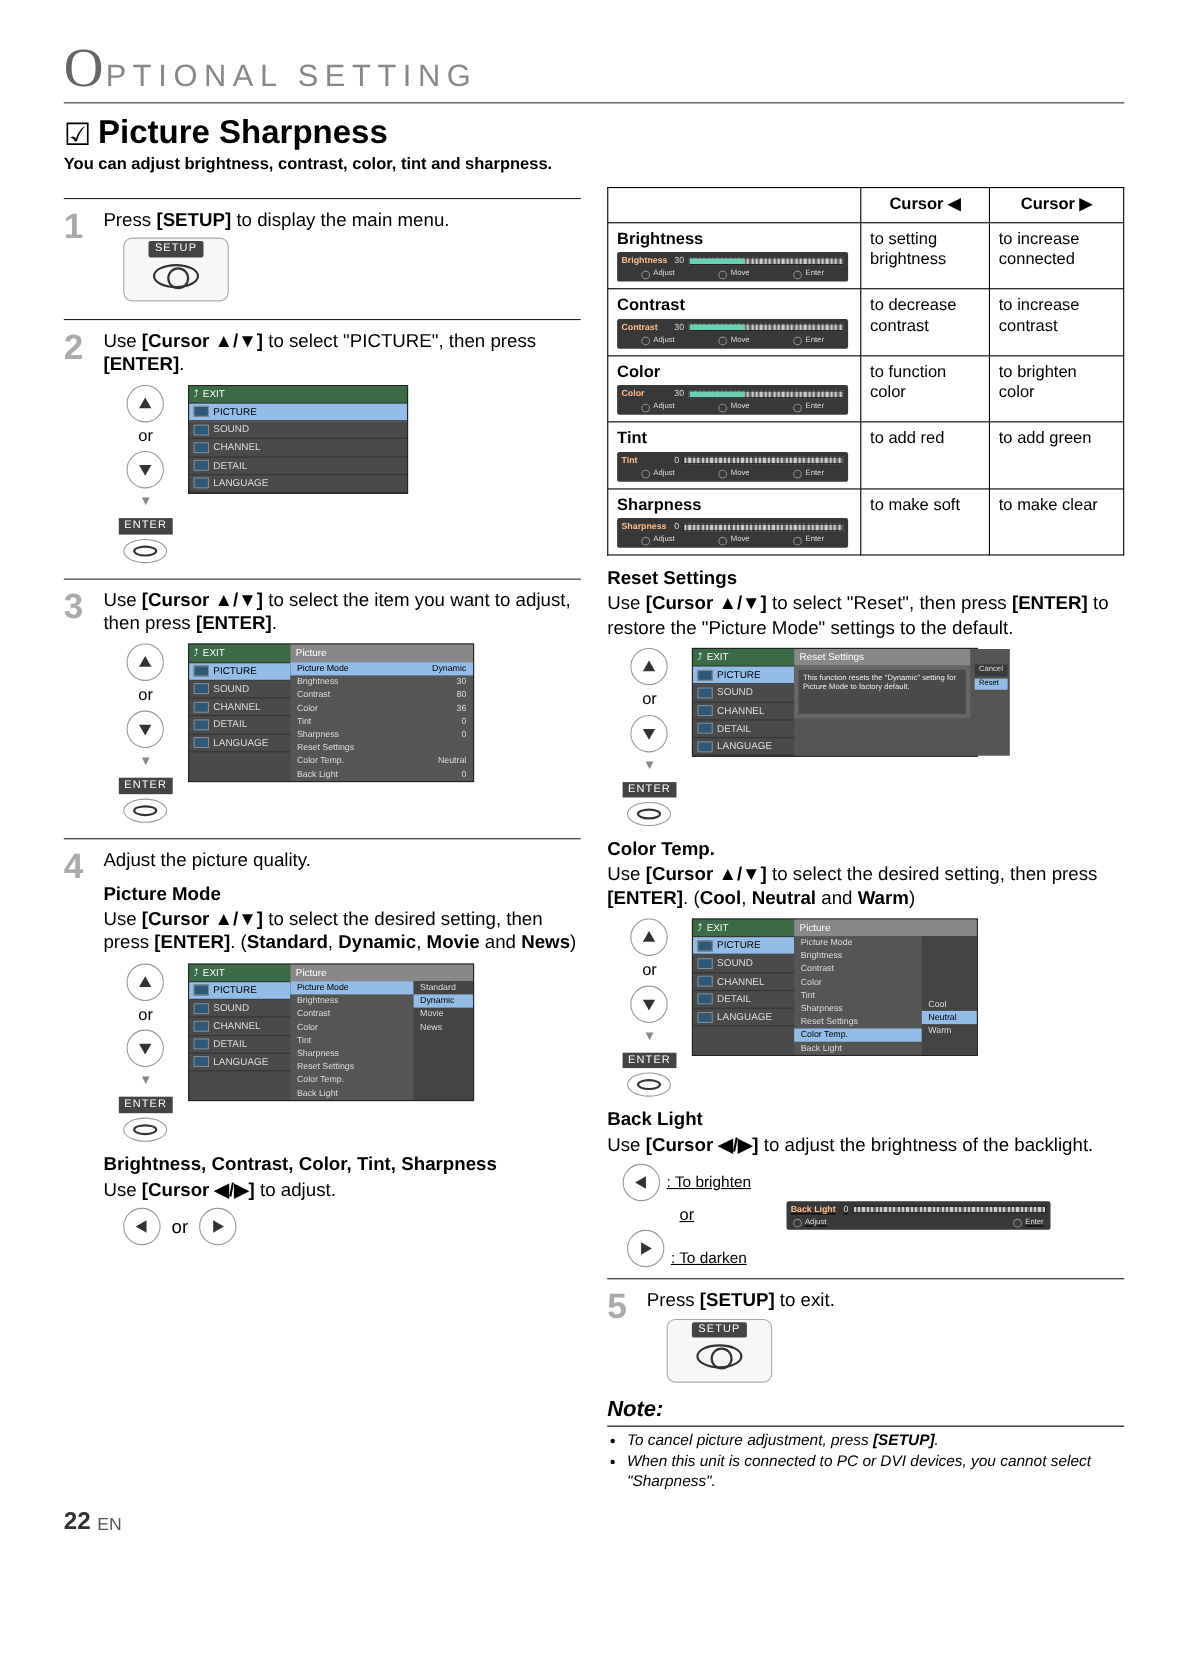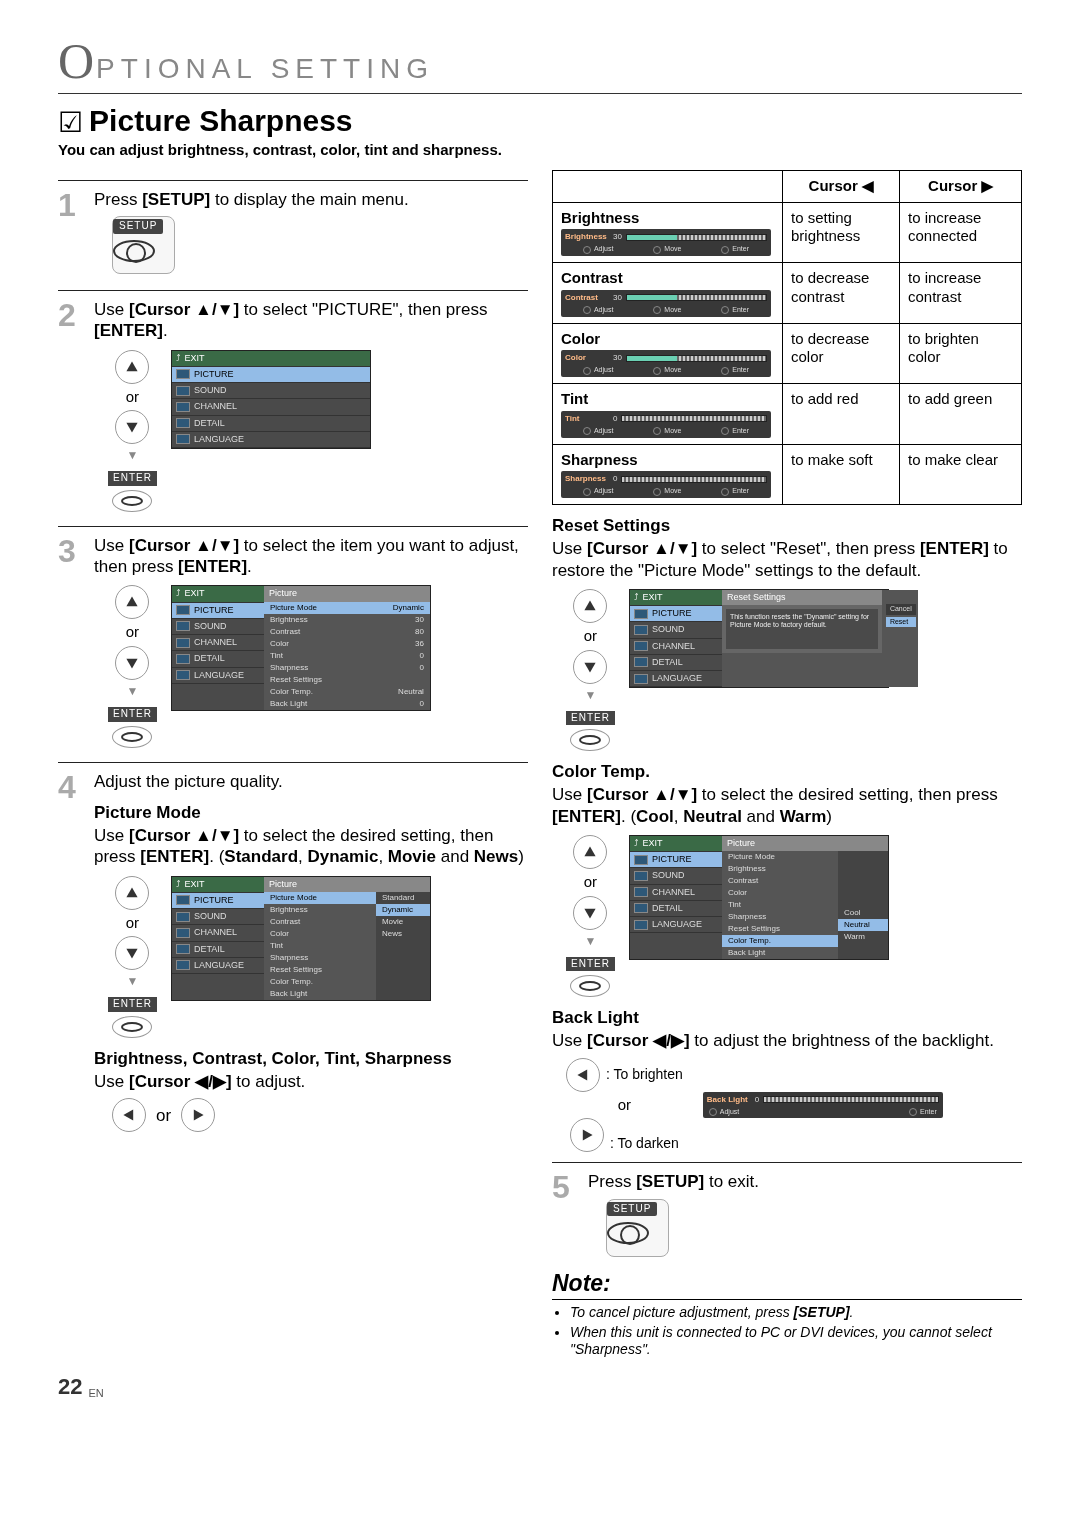--- a/index.html
+++ b/index.html
@@ -18,21 +18,21 @@
   .title-row { display: flex; align-items: center; gap: 6px; margin: 6px 0 2px; }
   .check-icon { font-size: 28px; position:relative; top:2px; }
   .title { font-size: 30px; font-weight: 700; }
   .subtitle { font-size: 15px; font-weight: 700; margin-bottom: 10px; }
   .columns { display: flex; gap: 24px; }
   .col { flex: 1; }
   .step { display: flex; gap: 8px; border-top: 1px solid #222; padding-top: 8px; margin-top: 10px; }
   .step-num { font-size: 32px; font-weight: 700; color: #aaa; line-height: 1; width: 28px; flex: none; }
   .step-body { flex: 1; font-size: 17px; }
   .step-body b { font-weight: 700; }
-  .setup-btn { margin: 6px 0 6px 18px; width:63px; height:58px; border:1px solid #aaa; border-radius:8px; background:#f7f7f7; display:flex; flex-direction:column; align-items:flex-start; justify-content:flex-start; padding-top:2px;}
+  .setup-btn { margin: 6px 0 6px 18px; width:96px; height:58px; border:1px solid #aaa; border-radius:8px; background:#f7f7f7; display:flex; flex-direction:column; align-items:center; justify-content:flex-start; padding-top:2px;}
   .setup-btn .lbl{ font-size:10px; background:#444;color:#fff;padding:1px 6px;border-radius:2px; letter-spacing:1px;}
   .setup-btn .eye{ width:42px;height:22px;border:2px solid #333;border-radius:50%;margin-top:6px; position:relative;}
   .setup-btn .eye::after{content:"";position:absolute;width:16px;height:16px;border:2px solid #333;border-radius:50%;top:1px;left:11px;}
   .nav-set{ display:flex; gap:14px; align-items:flex-start; margin:8px 0 4px 14px;}
   .nav-col{ display:flex; flex-direction:column; align-items:center; gap:2px; font-size:14px;}
   .arrow-btn{ width:34px;height:34px;border:1px solid #999;border-radius:50%;display:flex;align-items:center;justify-content:center; background:#fff; }
   .arrow-btn svg{width:14px;height:14px;}
   .enter-lbl{ font-size:10px;background:#444;color:#fff;padding:1px 5px;letter-spacing:1px;margin-top:6px;}
   .oval{ width:40px;height:22px;border:1px solid #999;border-radius:50%;display:flex;align-items:center;justify-content:center;margin-top:2px;}
   .oval .in{width:22px;height:10px;border:2px solid #333;border-radius:50%;}
@@ -61,25 +61,25 @@
   .slider-fill{position:absolute;top:0;left:0;bottom:0;background:#6bd0b3;}
   .slider-bot{display:flex;justify-content:space-around;font-size:7px;gap:8px; padding:0 2px;}
   .slider-bot span{display:flex;align-items:center;gap:3px;}
   .dot{width:8px;height:8px;border:1px solid #888;border-radius:50%;display:inline-block;}
   
   table.adjtab{border-collapse:collapse;width:100%;font-size:15px;}
   table.adjtab th, table.adjtab td{border:1px solid #000;padding:6px 8px;vertical-align:top;}
   table.adjtab th{font-weight:700;background:#fff;text-align:center;}
   table.adjtab td:first-child{width:230px;}
   .cell-label{font-weight:700;font-size:15px;margin-bottom:2px;}
-  .note-h{font-style:italic;font-weight:700;border-bottom:1px solid #000;padding-bottom:2px;margin-top:6px;font-size:23px;}
+  .note-h{font-style:italic;font-weight:700;border-bottom:1px solid #000;padding-bottom:2px;margin-top:6px;font-size:20px;}
   .note-list{font-style:italic;font-size:14px;padding-left:18px;margin-top:4px;}
   .note-list li{list-style:disc;margin-bottom:2px;}
   .pagefoot{display:flex;gap:6px;align-items:flex-end;font-size:22px;font-weight:700;margin-top:12px;color:#333;}
-  .pagefoot .en{font-size:11px;font-weight:400;color:#555;}
+  .pagefoot .en{font-size:16px;font-weight:400;color:#555;}
   .or-label{font-size:15px;margin:2px 0;}
   .small-tri{ color:#888; font-size:12px; margin-top:2px;}
   .para{font-size:17px;}
   .reset-pane{background:#666;color:#eee;padding:4px;font-size:8px;width:160px;}
   .reset-pane .msg{background:#4a4a4a;padding:4px;font-size:7px;line-height:1.2;height:40px;}
   .reset-side{display:flex;flex-direction:column;gap:2px;font-size:7px;}
   .reset-side .opt{background:#3a3a3a;padding:1px 4px;}
   .reset-side .opt.hl{background:#93bce7;color:#000;}
 </style>
 </head>
@@ -464,21 +464,21 @@
                     <span class="dot"></span>
                     <span>Move</span>
                   </span>
                   <span>
                     <span class="dot"></span>
                     <span>Enter</span>
                   </span>
                 </div>
         </div>
             </td>
-      <td>to decrease color</td>
+      <td>to function color</td>
             <td>to brighten color</td>
     </tr>
     <tr>
       <td>
               <div class="cell-label">Tint</div>
         <div class="slider-box">
           <div class="slider-top">
                   <span class="slider-lbl">Tint</span>
                   <span class="slider-val">0</span>
                   <div class="slider-bar">
@@ -687,21 +687,21 @@
                   <span>Warm</span>
                 </div>
           </div>
         </div>
       </div>
     </div>
   </div>
 
   <div class="sub-h">Back Light</div>
   <div class="para">Use <b>[Cursor ◀/▶]</b> to adjust the brightness of the backlight.</div>
-  <div style="display:flex;gap:20px;align-items:center;margin:6px 0 6px 14px;">
+  <div style="display:flex;gap:32px;align-items:center;margin:6px 0 6px 14px;text-decoration:underline;">
     <div class="nav-col">
       <div style="display:flex;align-items:center;gap:6px;">
             <div class="arrow-btn">
               <svg viewBox="0 0 10 10">
                 <polygon points="8,1 8,9 1,5" fill="#333"></polygon>
               </svg>
             </div>
             <span style="font-size:14px;">: To brighten</span>
           </div>
       <div class="or-label">or</div>

